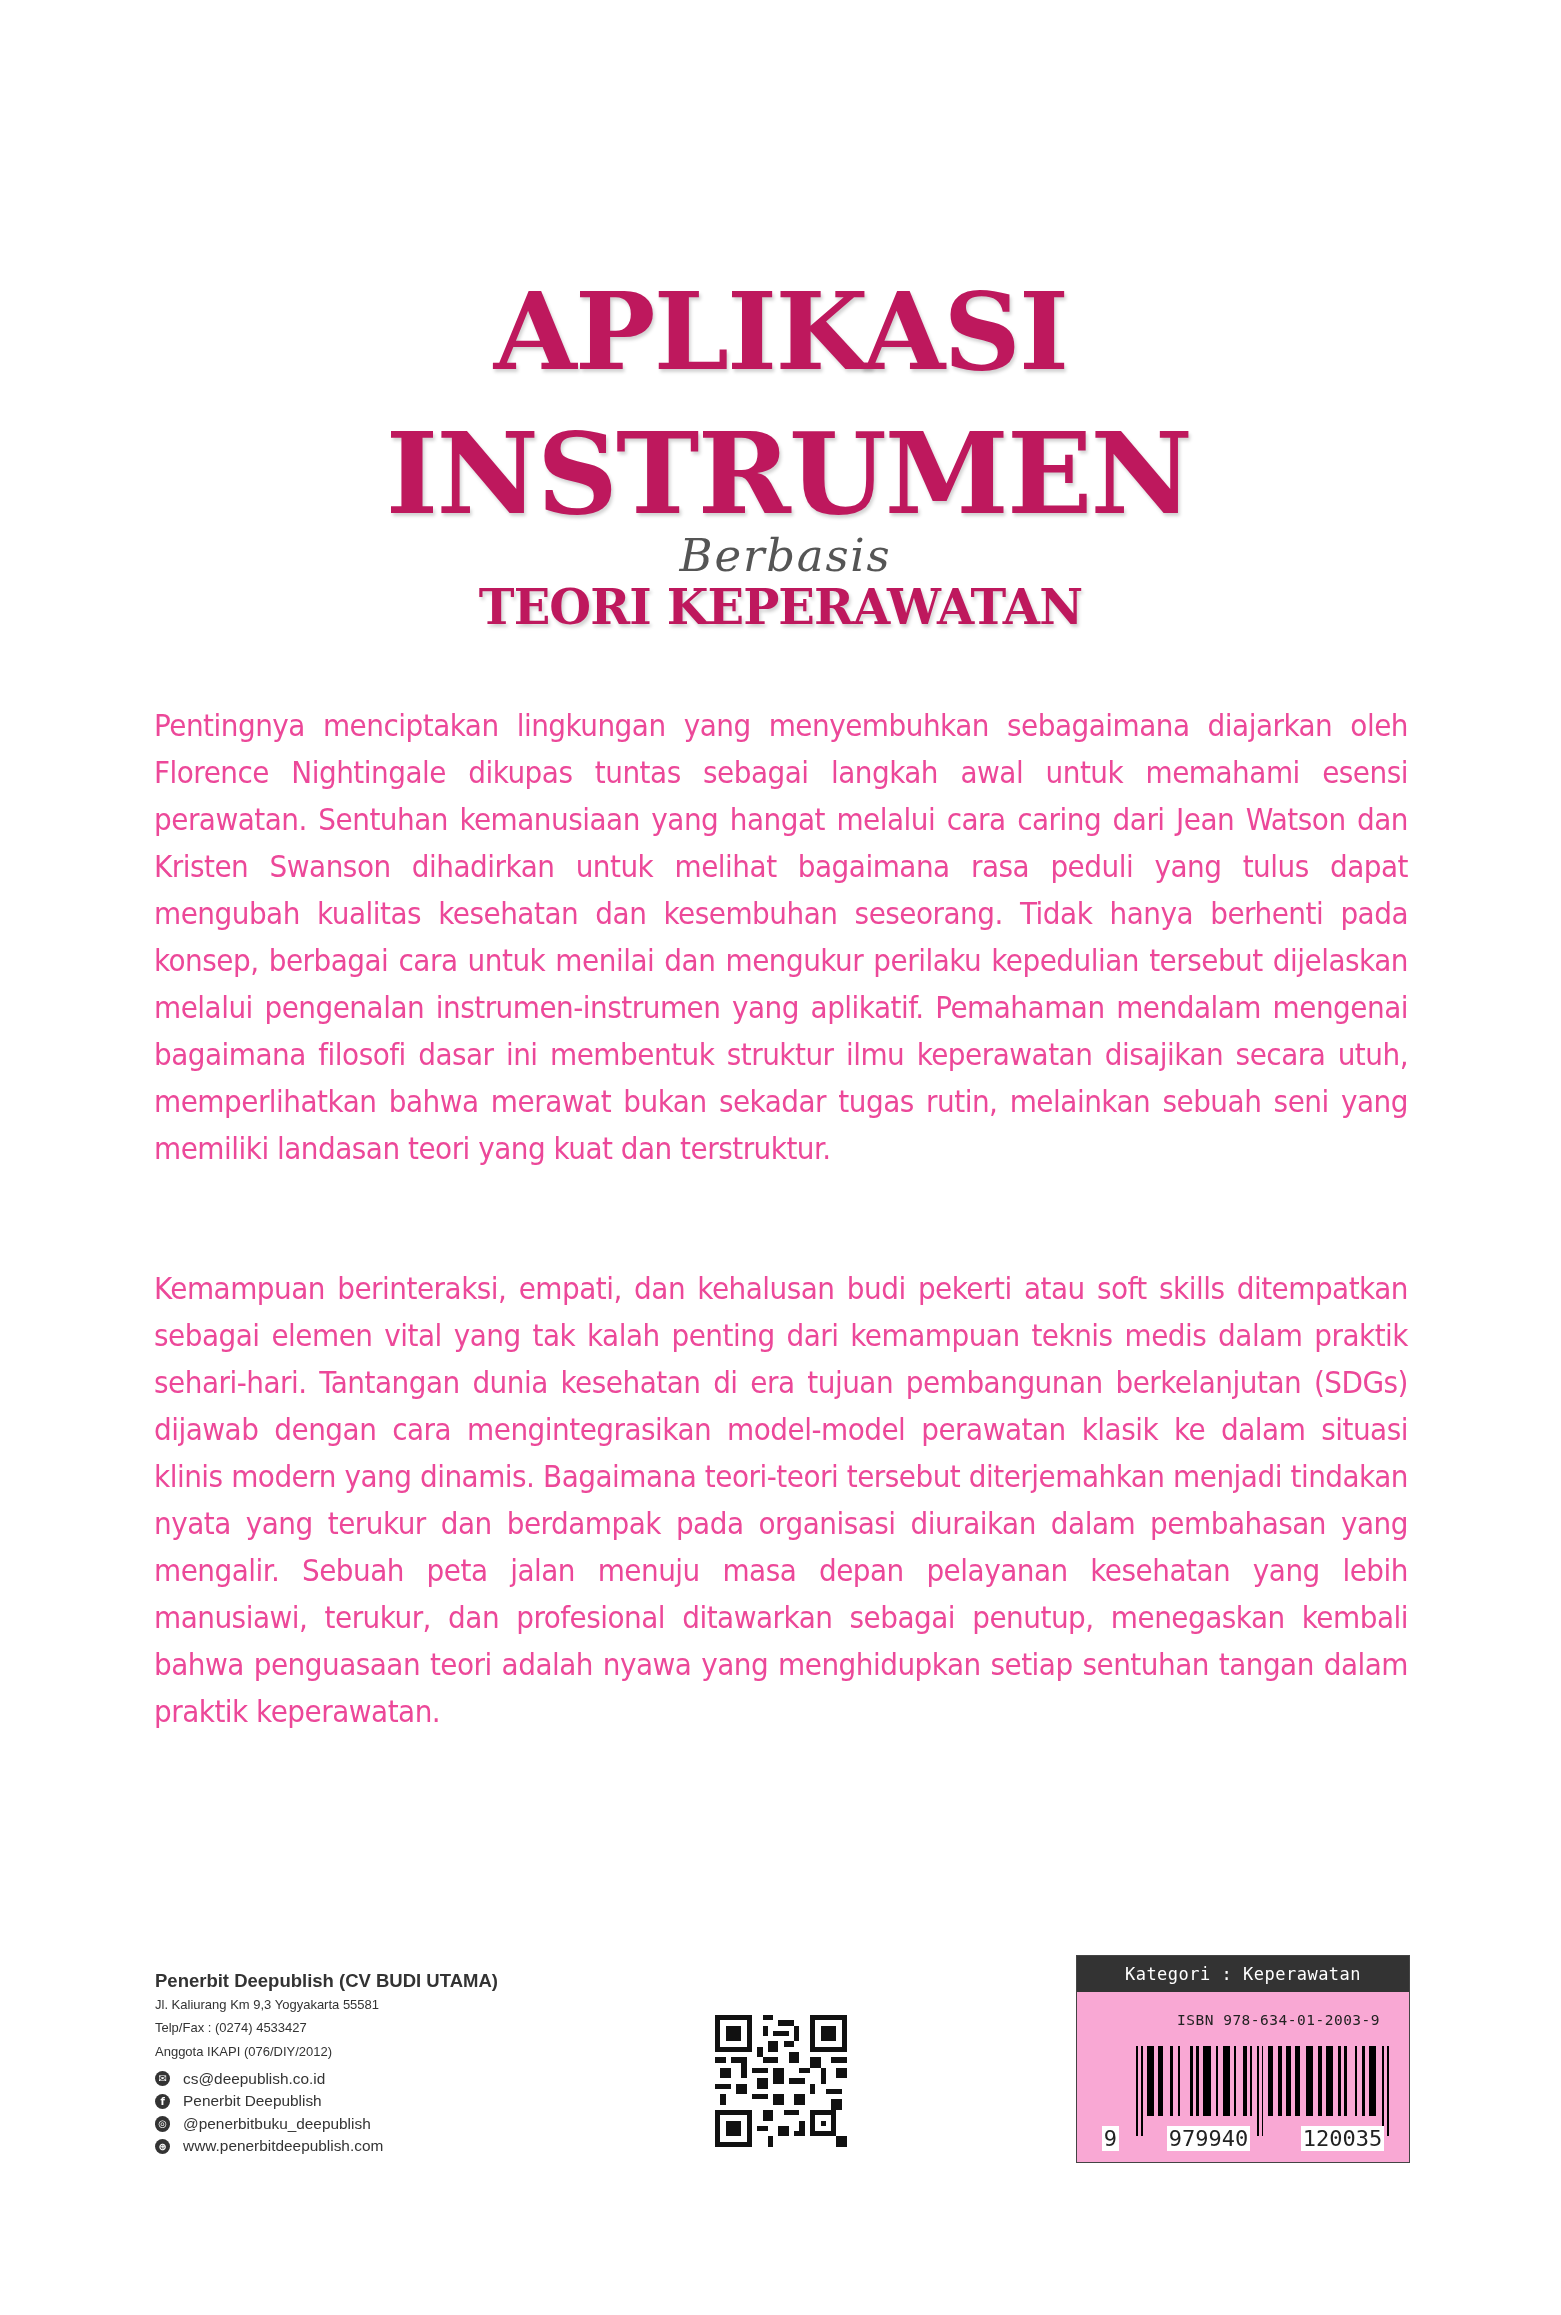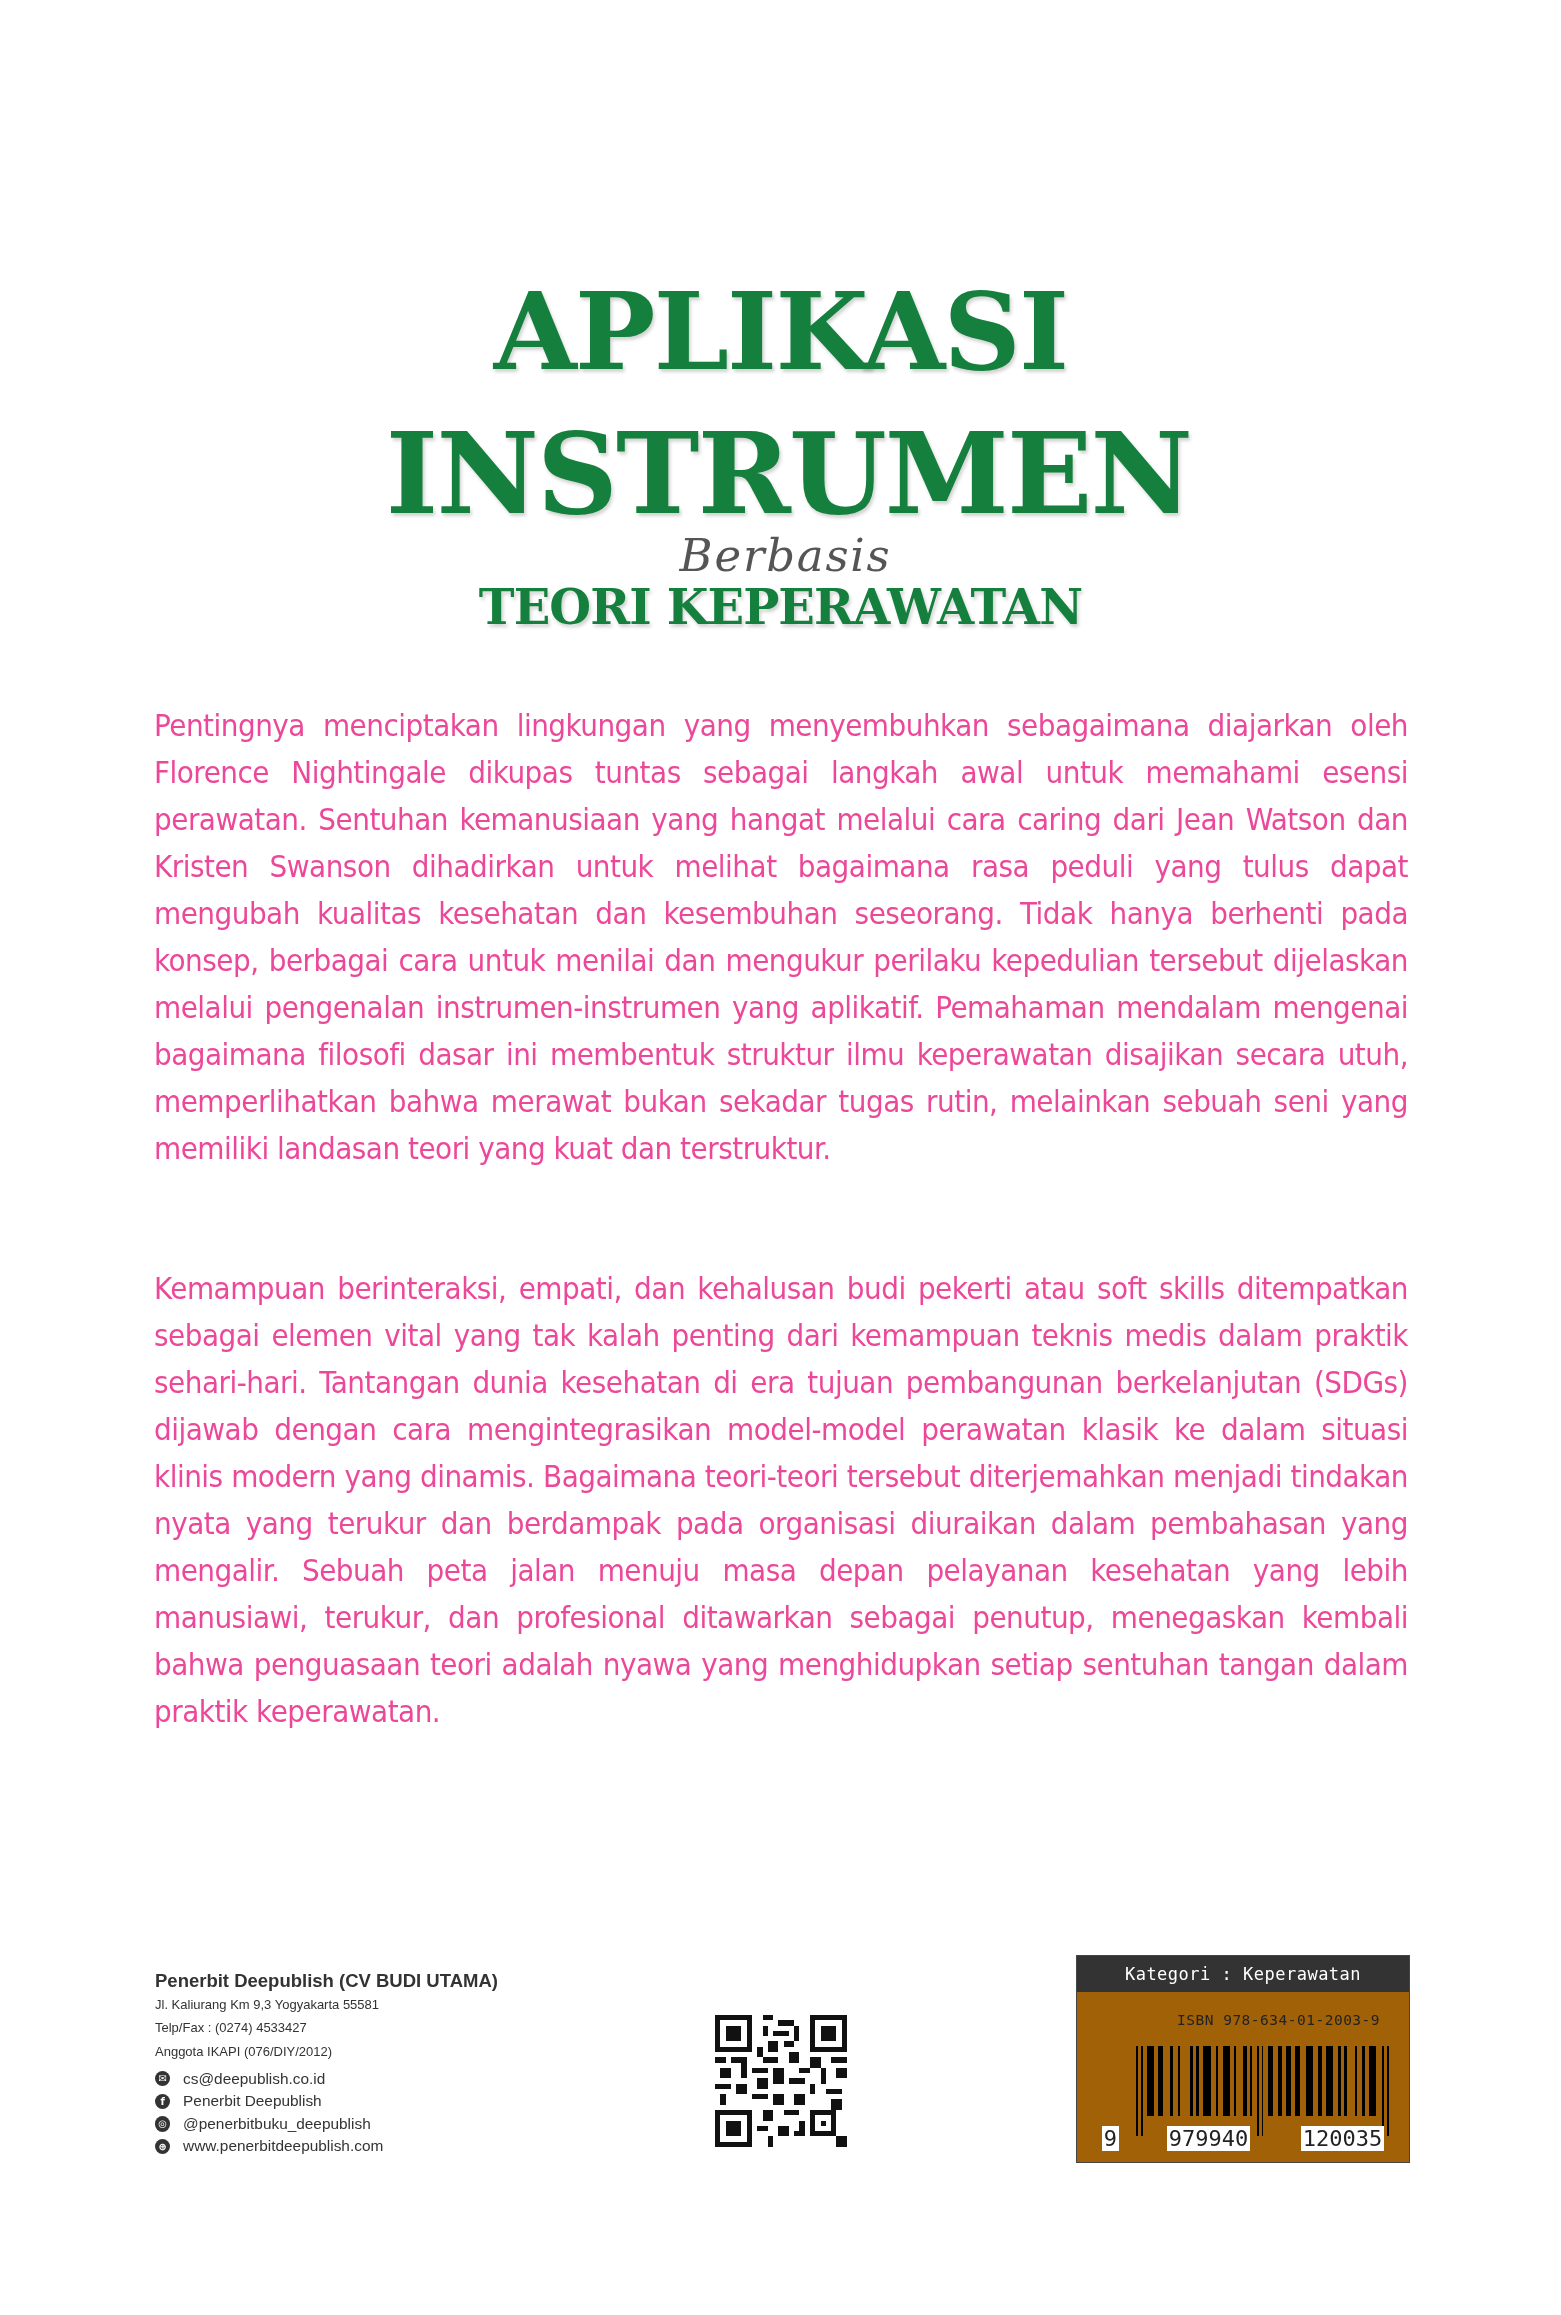--- a/index.html
+++ b/index.html
@@ -4,21 +4,21 @@
 <style>
   html, body { margin: 0; padding: 0; }
   body {
     width: 1561px; height: 2316px; background: #ffffff;
     position: relative; overflow: hidden;
     font-family: "DejaVu Sans", sans-serif; color: #333333;
   }
   .title-block { position: absolute; left: 0; top: 271px; width: 1561px; text-align: center; }
   .title-line {
     font-family: "DejaVu Serif", "Liberation Serif", serif;
-    font-weight: bold; color: #15803d;
+    font-weight: bold; color: #be185d;
     text-shadow: 1.8px 2.7px 3.6px rgba(0,0,0,0.18);
     line-height: 1; letter-spacing: -1.8px;
   }
   .t1 { position: absolute; left: 0; width: 100%; top: 7.2px; font-size: 107px; }
   .t2 { position: absolute; left: 0; width: 100%; top: 147px; font-size: 112px; padding-left: 8px; }
   .t3 { position: absolute; left: 0; width: 100%; top: 312px; font-size: 48px; letter-spacing: -0.9px; }
   .script {
     position: absolute; left: 668px; top: 258px; width: 235px; text-align: center;
     font-family: "DejaVu Serif", serif; font-style: italic; font-size: 45px;
     color: #555555; font-weight: normal; letter-spacing: 1.8px;
@@ -40,21 +40,21 @@
     width: 15.4px; height: 15.4px; border-radius: 50%; background: #333; color: #fff;
     font-size: 10px; line-height: 15.4px; text-align: center; margin-right: 12.7px; font-weight: bold;
     font-family: "DejaVu Sans", sans-serif;
   }
   .contacts { margin-top: 4.5px; }
 
   .qr { position: absolute; left: 715px; top: 2015px; width: 132px; height: 132px; }
 
   .isbn-box {
     position: absolute; left: 1076px; top: 1955px; width: 334px; height: 208px;
-    border: 1.8px solid #444; box-sizing: border-box; background: #a16207;
+    border: 1.8px solid #444; box-sizing: border-box; background: #f9a8d4;
   }
   .isbn-head {
     background: #333333; color: #ffffff; height: 36px; line-height: 36px;
     font-family: "DejaVu Sans Mono", monospace; font-size: 17px; text-align: center; letter-spacing: 0.5px;
   }
   .isbn-text {
     position: absolute; left: 100px; top: 56px; font-family: "DejaVu Sans Mono", monospace;
     font-size: 14.5px; color: #222; letter-spacing: 0.5px;
   }
   .barcode { position: absolute; left: 59px; top: 90px; width: 262px; height: 90px; }

